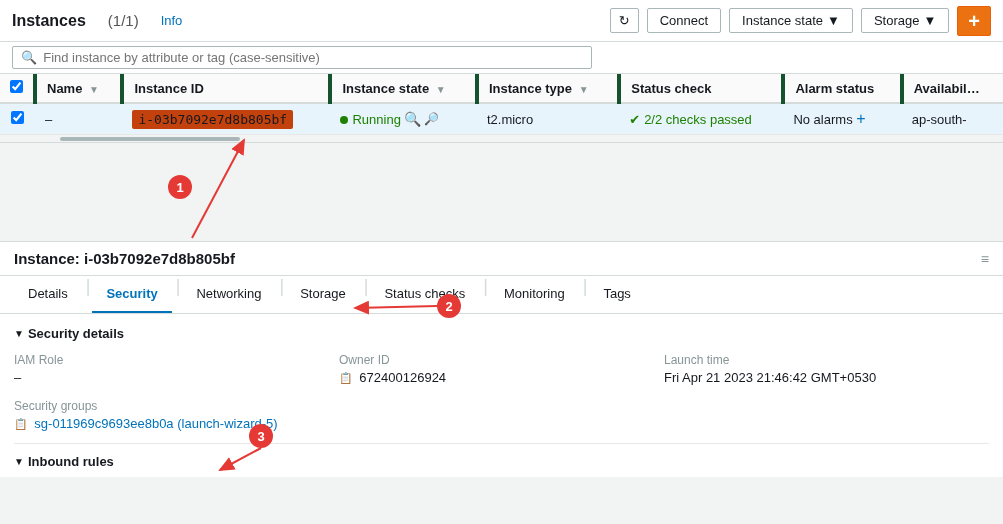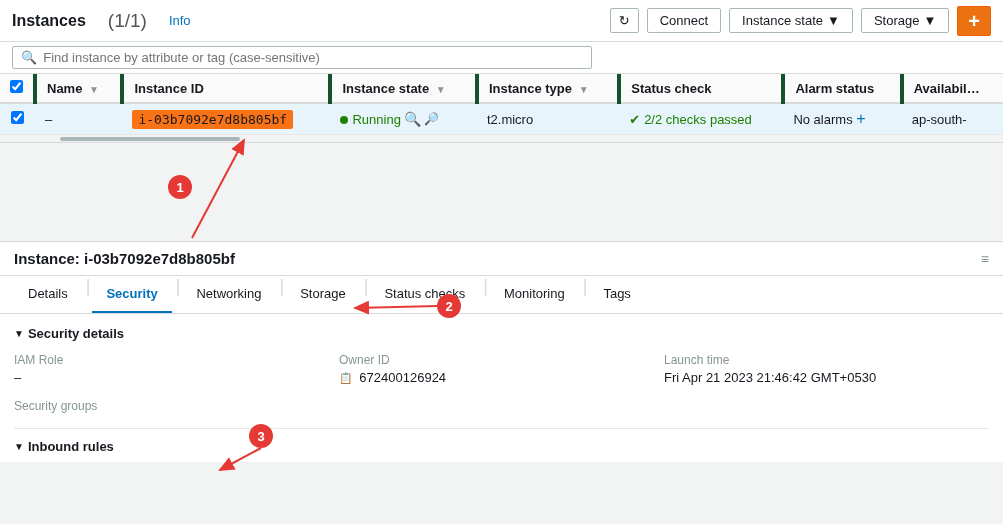--- a/index.html
+++ b/index.html
@@ -9,21 +9,21 @@
       background: #fff;
       border-bottom: 1px solid #d5dbdb;
       padding: 6px 12px;
       display: flex;
       align-items: center;
       justify-content: space-between;
       height: 42px;
     }
     .top-bar-left { display: flex; align-items: center; gap: 22px; }
     .instances-title { font-weight: 700; font-size: 16px; }
-    .instances-count { color: #555; font-size: 19px; text-align: right; }
+    .instances-count { color: #555; font-size: 15px; text-align: right; }
     .info-link { color: #0073bb; cursor: pointer; font-size: 13px; }
     .top-bar-right { display: flex; align-items: center; gap: 8px; }
 
     .btn {
       border: 1px solid #aab7b8;
       background: #fff;
       border-radius: 2px;
       padding: 4px 12px;
       cursor: pointer;
       font-size: 13px;
@@ -242,21 +242,21 @@
           <th>Status check</th>
           <th>Alarm status</th>
           <th>Availabil…</th>
         </tr>
       </thead>
       <tbody>
         <tr class="selected">
           <td class="checkbox-col"><input type="checkbox" checked="" style=""></td>
           <td>–</td>
           <td>
-            <span style="background:#f97316;padding:2px 6px;border-radius:2px;font-family:monospace;">i-03b7092e7d8b805bf</span>
+            <span style="background:#c2410c;padding:2px 6px;border-radius:2px;font-family:monospace;">i-03b7092e7d8b805bf</span>
           </td>
           <td>
             <span class="running-badge">
               <span class="running-dot"></span>
               <span>Running</span>
             </span>
             <span class="zoom-icons">
               <span class="zoom-icon">🔍</span>
               <span class="zoom-icon" style="font-size:12px;">🔎</span>
             </span>
@@ -325,20 +325,24 @@
             <span>672400126924</span>
           </div>
         </div>
         <div>
           <div class="field-label">Launch time</div>
           <div class="field-value">Fri Apr 21 2023 21:46:42 GMT+0530</div>
         </div>
       </div>
       <div style="margin-top:14px;">
         <div class="field-label">Security groups</div>
+        <div class="field-value">
+          <span class="copy-icon">📋</span>
+          <a>sg-011969c9693ee8b0a (launch-wizard-5)</a>
+        </div>
       </div>
     </div>
 
     <div class="inbound-section">
       <div class="inbound-title">
         <span class="triangle-icon">▼</span>
         <span>Inbound rules</span>
       </div>
     </div>
   </div>

